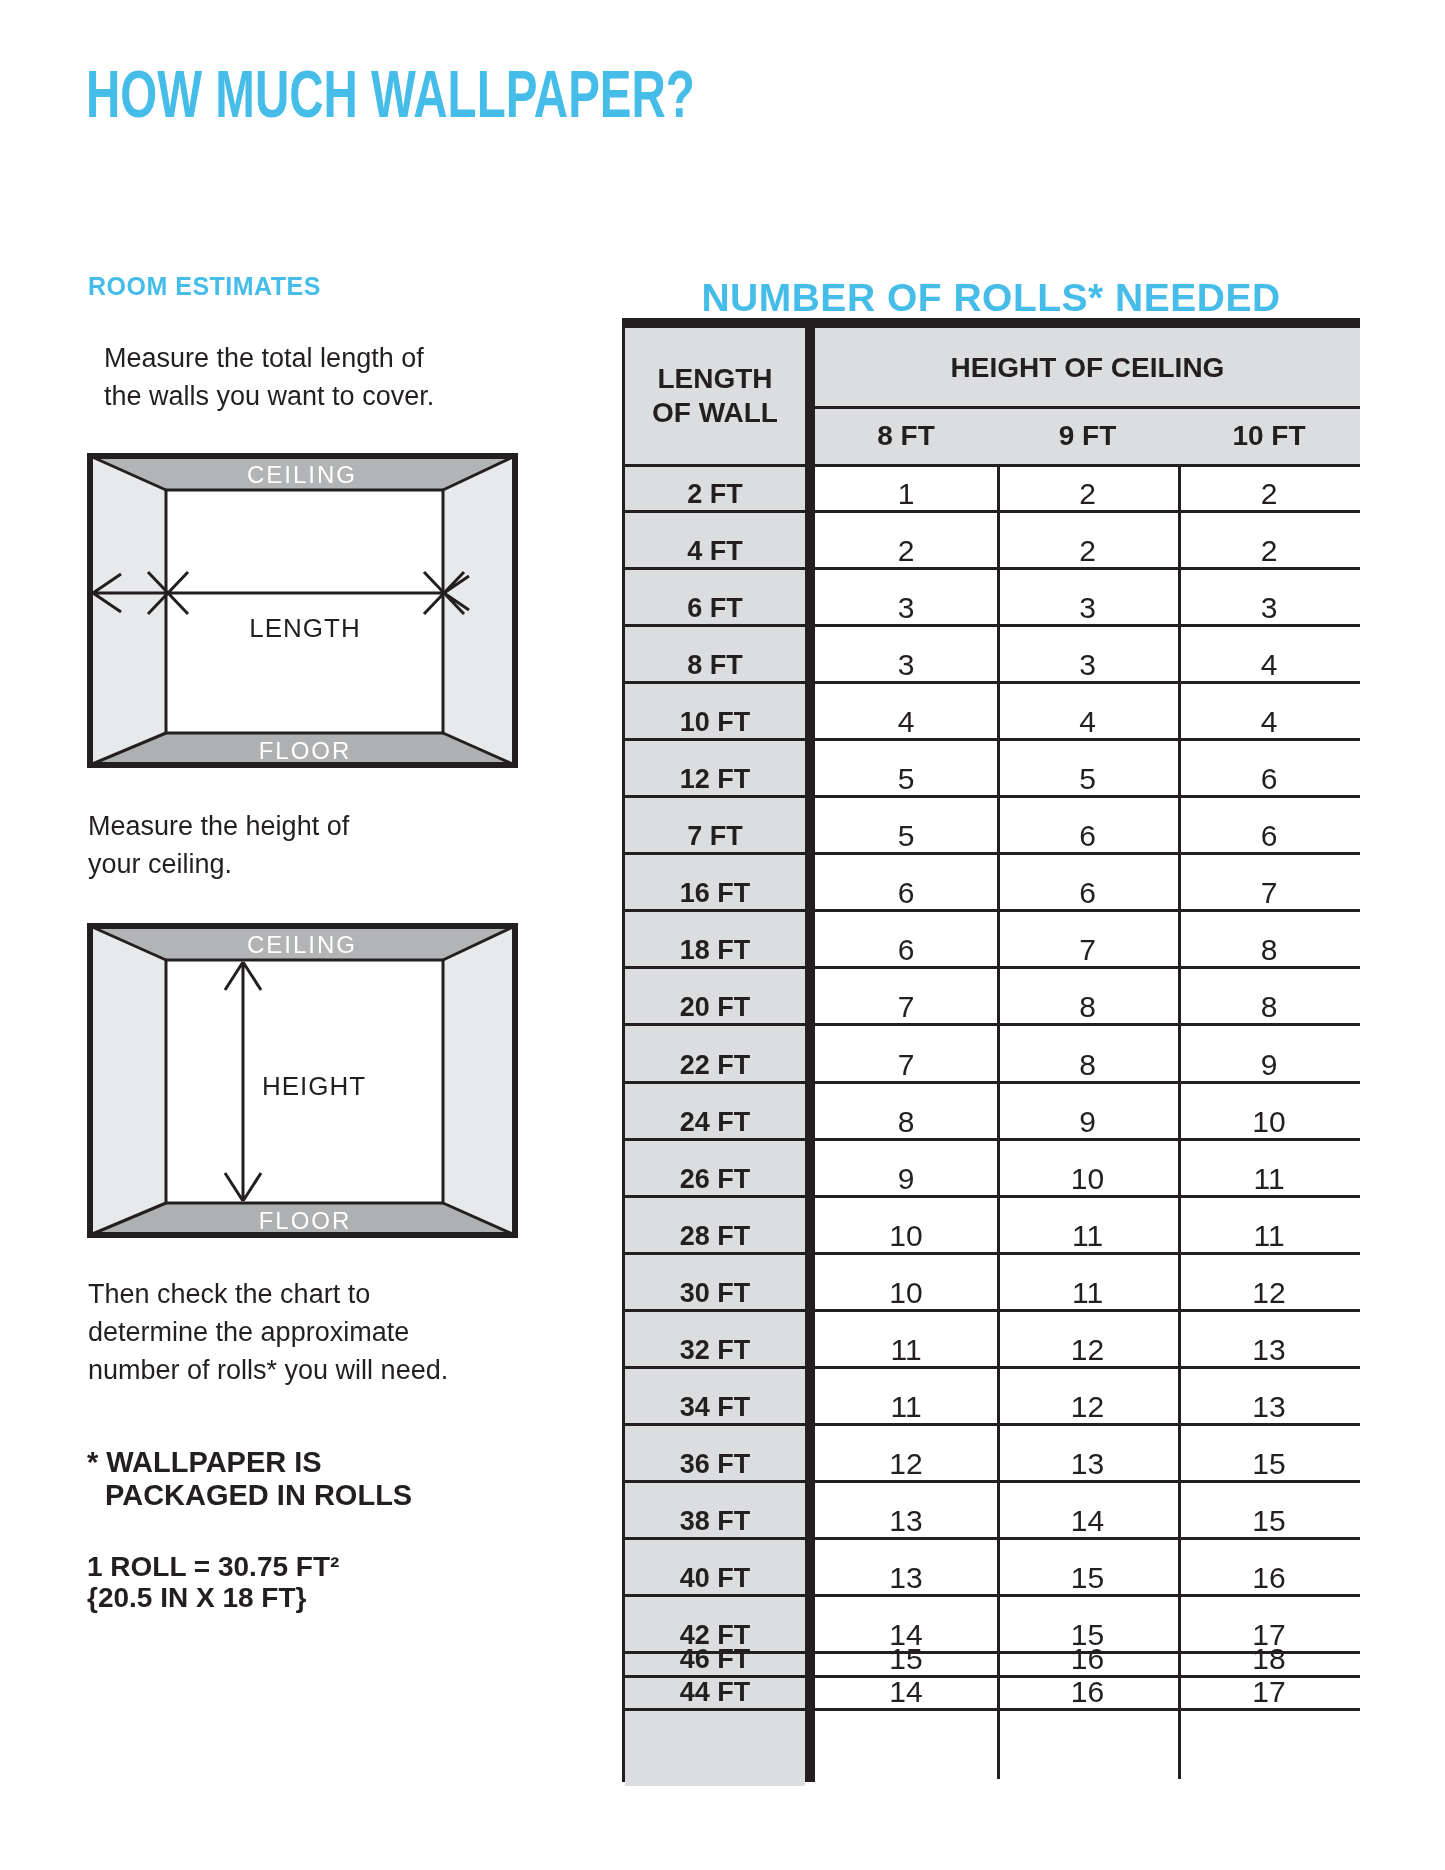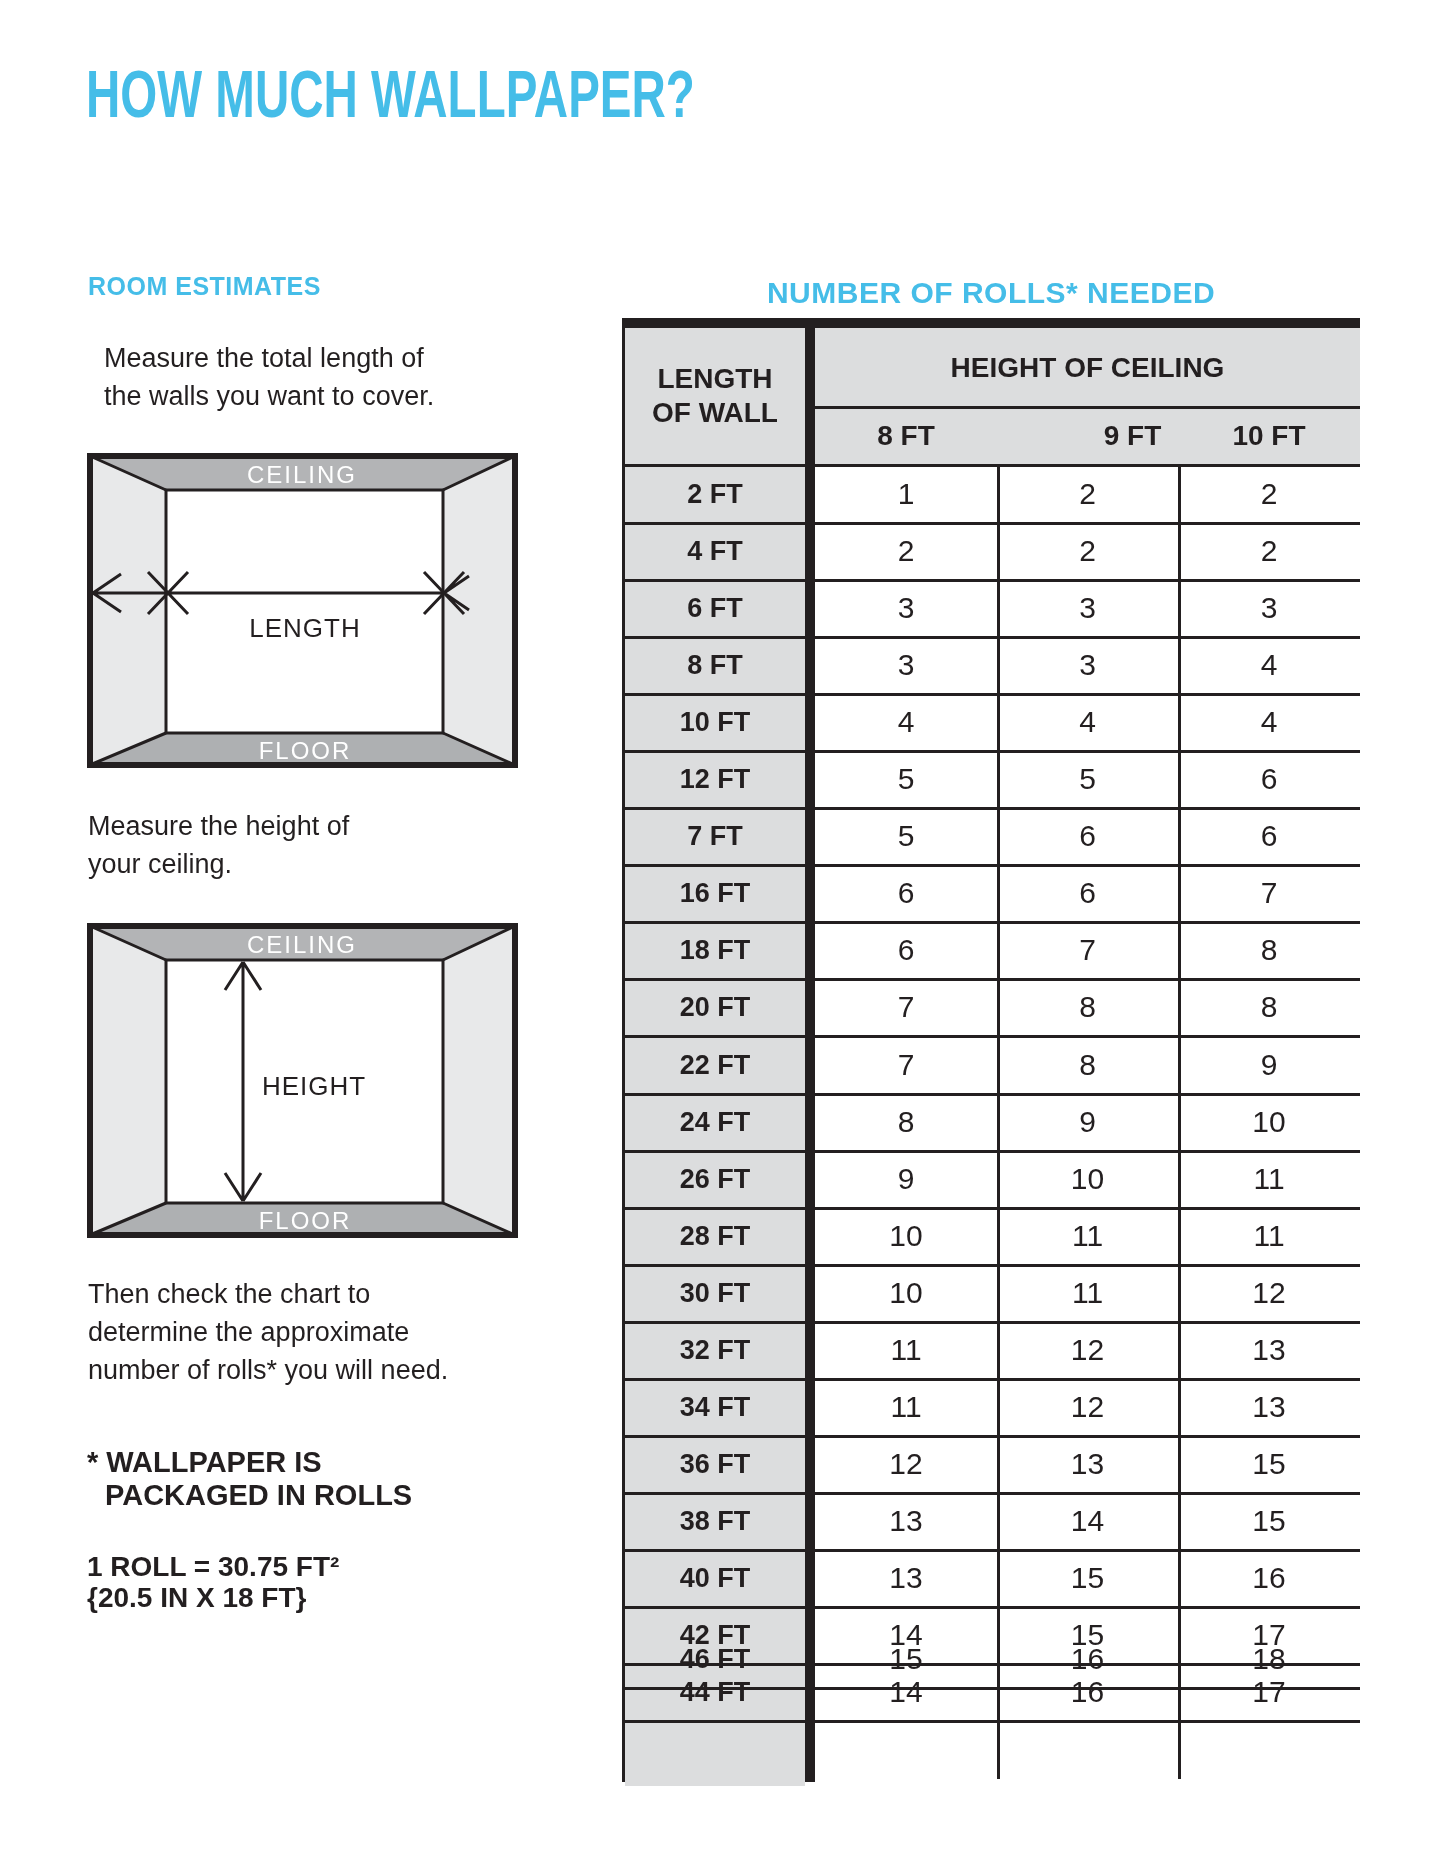--- a/index.html
+++ b/index.html
@@ -24,21 +24,21 @@
 
   .diagram { width:431px; height:315px; }
   .d1 { left:87px; top:453px; }
   .d2 { left:87px; top:923px; }
   svg text { font-family:"Liberation Sans", sans-serif; }
   .dim-label { font-size:26px; fill:#231F20; letter-spacing:1px; }
   .wall-label { font-size:24px; fill:#ffffff; letter-spacing:2px; }
 
   
   .table-heading { left:622px; top:276px; width:738px; text-align:center;
-                   font-size:30px; font-weight:bold; color:#45BDE8; letter-spacing:0.5px; }
+                   font-size:39px; font-weight:bold; color:#45BDE8; letter-spacing:0.5px; }
 
   
   .bar        { background:#231F20; }
   .gray       { background:#DCDDDE; }
   .topbar     { left:622px; top:318px; width:738px; height:10px; }
   .graycol    { left:625px; top:328px; width:180px; height:1458px; }
   .grayhead   { left:815px; top:328px; width:545px; height:136px; }
   .leftline   { left:622px; top:328px; width:3px;  height:1454px; }
   .divider    { left:805px; top:318px; width:10px; height:1464px; }
   .subline    { left:815px; top:406px; width:545px; height:3px; }
@@ -47,25 +47,25 @@
   .colline2   { left:1178px; top:464px; width:3px; height:1315px; }
 
   .rowhead-cell { left:625px; top:328px; width:180px; height:136px; display:flex; flex-direction:column;
                   align-items:center; justify-content:center; font-size:28px; font-weight:bold;
                   color:#231F20; line-height:34px; }
   .grouphead-cell { left:815px; top:328px; width:545px; height:80px; display:flex; align-items:center;
                     justify-content:center; font-size:28px; font-weight:bold; color:#231F20; }
   .colhead { top:408px; height:56px; display:flex; align-items:center; justify-content:center;
              font-size:28px; font-weight:bold; color:#231F20; }
   .ch0 { left:815px;  width:182px; }
-  .ch1 { left:1042px;  width:181px; }
+  .ch1 { left:997px;  width:181px; }
   .ch2 { left:1178px; width:182px; }
 
   
-  .trow { position:absolute; left:622px; width:738px; height:58px; border-bottom:3px solid #231F20; }
+  .trow { position:absolute; left:622px; width:738px; height:46px; border-bottom:3px solid #231F20; }
   .cell { position:absolute; top:0; height:54px; display:flex; align-items:center; justify-content:center;
           color:#231F20; }
   .c0 { left:3px;   width:180px; font-size:27px; font-weight:bold; }
   .c1 { left:193px; width:182px; font-size:30px; }
   .c2 { left:375px; width:181px; font-size:30px; }
   .c3 { left:556px; width:182px; font-size:30px; }
 </style>
 </head>
 <body>
 

